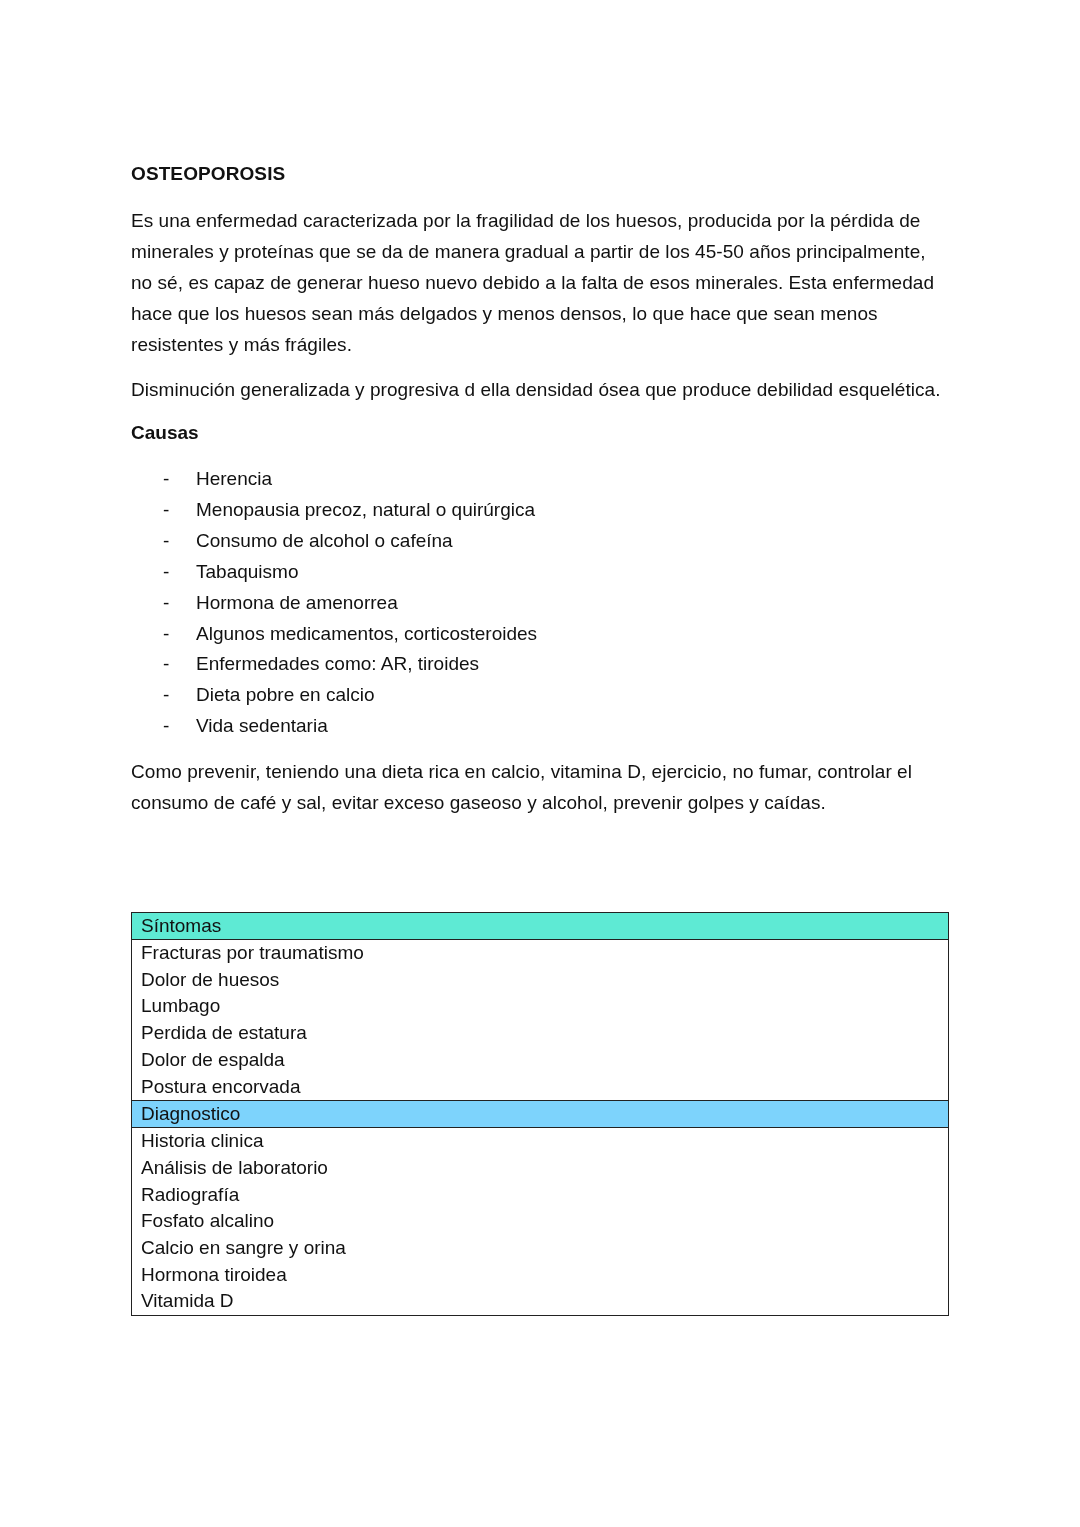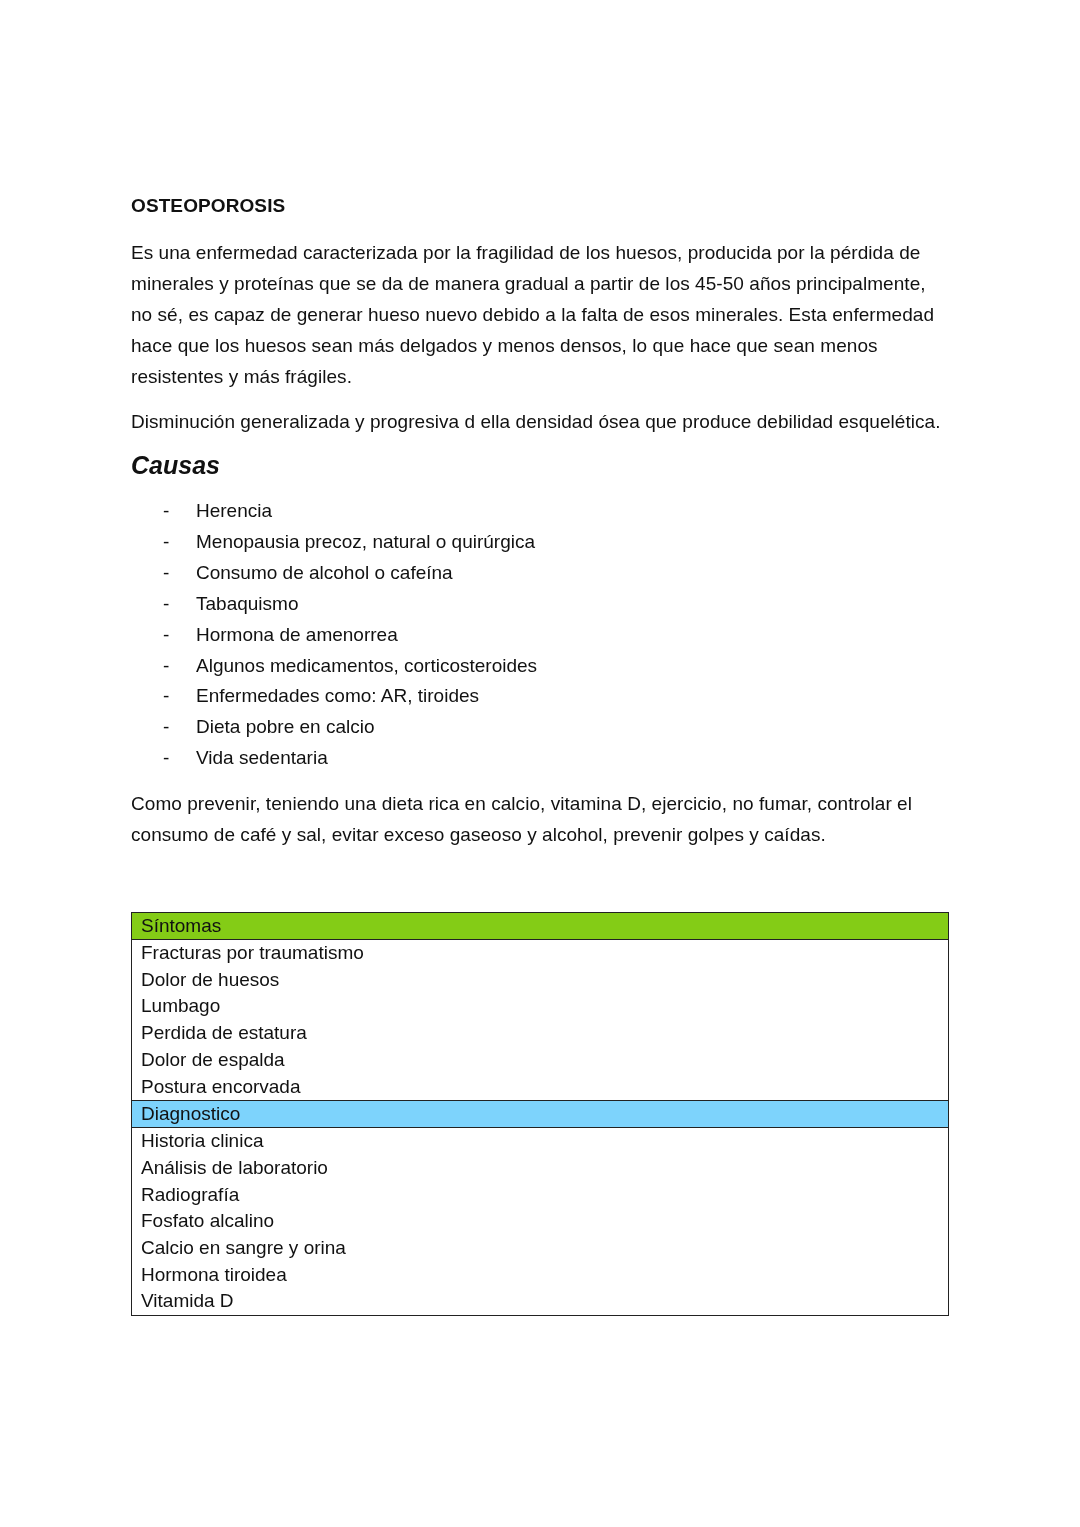--- a/index.html
+++ b/index.html
@@ -1,32 +1,32 @@
 <!DOCTYPE html>
 <html><head>
   <meta charset="utf-8">
   <style>
     html, body { margin: 0; padding: 0; background: #ffffff; }
     body {
       width: 1080px; height: 1527px; position: relative; overflow: hidden;
       font-family: "Liberation Sans", sans-serif; color: #111111;
     }
-    .page { position: absolute; left: 131px; top: 192px; width: 820px; }
+    .page { position: absolute; left: 131px; top: 160px; width: 820px; }
     .title { font-weight: bold; font-size: 19px; line-height: 28px; margin: 0 0 17px 0; letter-spacing: 0.1px; }
     .para { font-size: 19px; line-height: 31px; margin: 0 0 14px 0; letter-spacing: 0.05px; }
-    .subtitle { font-weight: bold; font-size: 25px; line-height: 28px; margin: 0 0 17px 0; font-style: italic; }
+    .subtitle { font-weight: bold; font-size: 19px; line-height: 28px; margin: 0 0 17px 0; }
     ul.causes { list-style: none; margin: 0 0 14px 0; padding: 0; }
     ul.causes li { font-size: 19px; line-height: 30.9px; display: flex; }
     ul.causes li .dash { width: 65px; padding-left: 32px; box-sizing: border-box; }
     .table {
       position: absolute; left: 131px; top: 912px; width: 818px;
       border: 1.5px solid #222; box-sizing: border-box;
     }
     .thead { font-size: 19px; line-height: 26px; padding-left: 9px; border-bottom: 1.5px solid #222; }
-    .thead.orange { background: #84cc16; }
+    .thead.orange { background: #5eead4; }
     .thead.green { background: #7dd3fc; border-top: 1.5px solid #222; }
     .trow { font-size: 19px; line-height: 26.7px; padding-left: 9px; }
   </style>
 </head>
 <body>
 
 <div class="page">
   <div class="title">OSTEOPOROSIS</div>
   <p class="para">Es una enfermedad caracterizada por la fragilidad de los huesos, producida por la pérdida de minerales y proteínas que se da de manera gradual a partir de los 45-50 años principalmente, no sé, es capaz de generar hueso nuevo debido a la falta de esos minerales. Esta enfermedad hace que los huesos sean más delgados y menos densos, lo que hace que sean menos resistentes y más frágiles.</p>
   <p class="para">Disminución generalizada y progresiva d ella densidad ósea que produce debilidad esquelética.</p>

